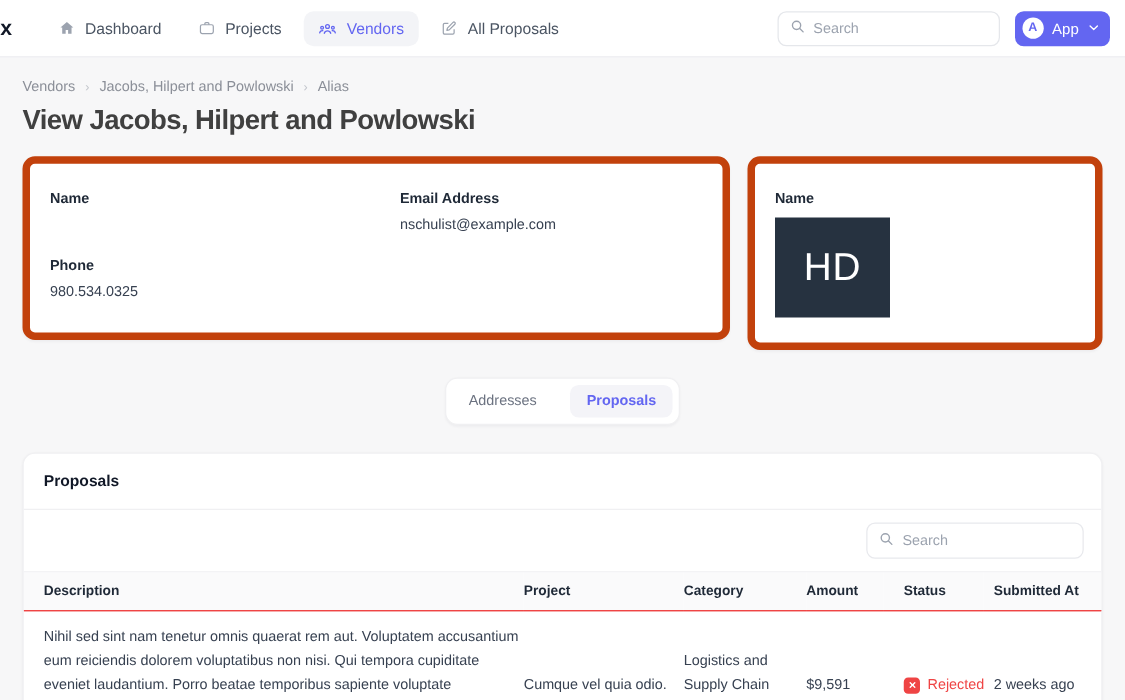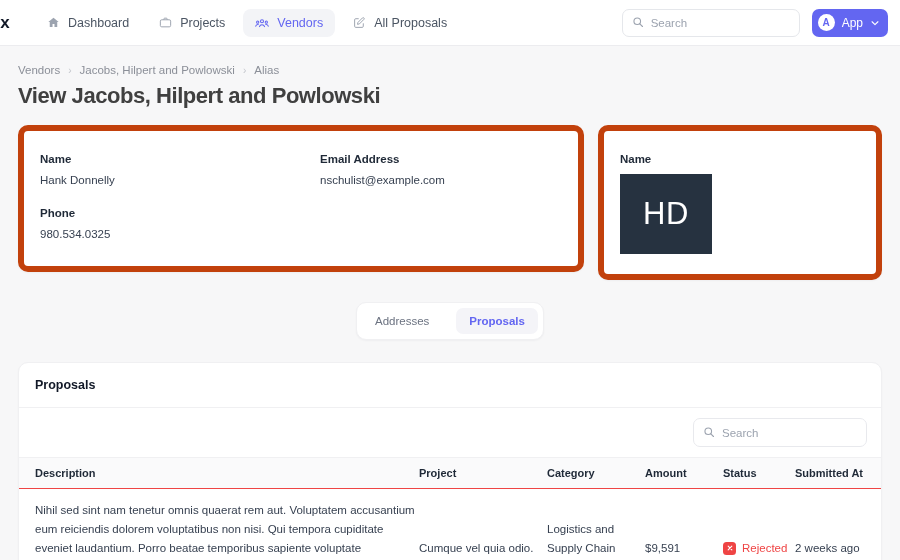--- a/index.html
+++ b/index.html
@@ -352,21 +352,20 @@
   </div>
 
   <div class="page-title">View Jacobs, Hilpert and Powlowski</div>
 
   <div class="cards-row">
 
     <div class="card card-info">
       <div class="info-grid">
         <div>
           <div class="field-label">Name</div>
-          <div class="field-value">Hank Donnelly</div>
         </div>
         <div>
           <div class="field-label">Email Address</div>
           <div class="field-value">nschulist@example.com</div>
         </div>
         <div>
           <div class="field-label">Phone</div>
           <div class="field-value">980.534.0325</div>
         </div>
         <div></div>

